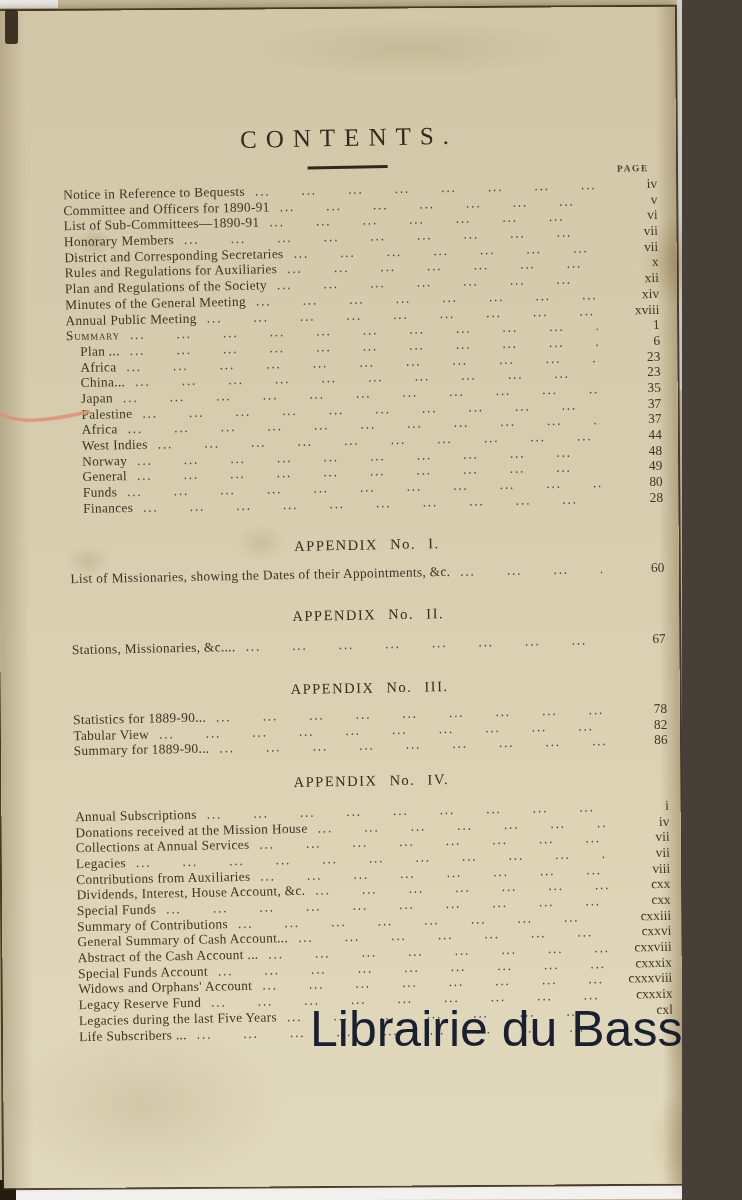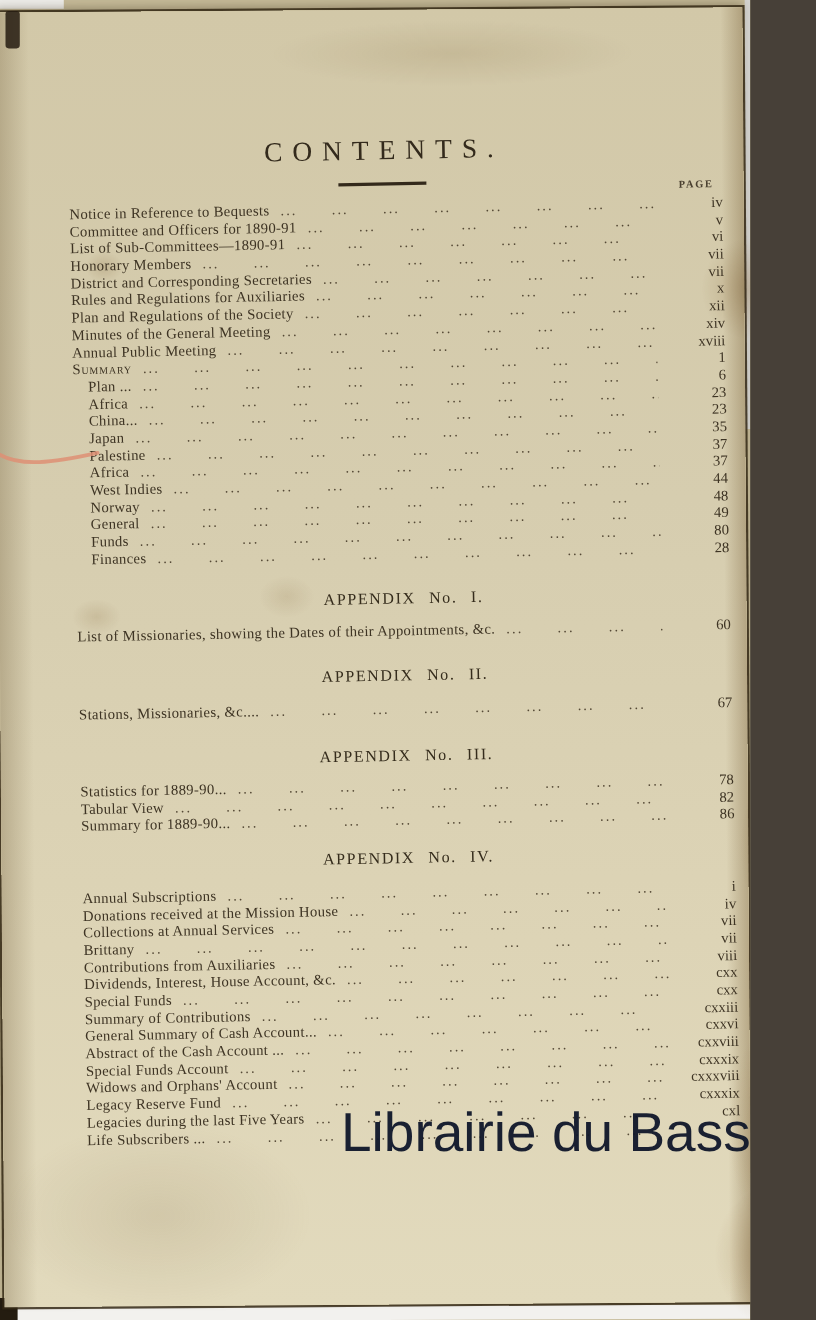--- a/index.html
+++ b/index.html
@@ -260,21 +260,21 @@
             <span class="label">Donations received at the Mission House</span>
             <span class="leader">... ... ... ... ... ... ... ... ... ... ... ... ... ... </span>
             <span class="pagenum">iv</span>
           </div>
         <div class="row">
             <span class="label">Collections at Annual Services</span>
             <span class="leader">... ... ... ... ... ... ... ... ... ... ... ... ... ... </span>
             <span class="pagenum">vii</span>
           </div>
         <div class="row">
-            <span class="label">Brittany</span>
+            <span class="label">Legacies</span>
             <span class="leader">... ... ... ... ... ... ... ... ... ... ... ... ... ... </span>
             <span class="pagenum">vii</span>
           </div>
         <div class="row">
             <span class="label">Contributions from Auxiliaries</span>
             <span class="leader">... ... ... ... ... ... ... ... ... ... ... ... ... ... </span>
             <span class="pagenum">viii</span>
           </div>
         <div class="row">
             <span class="label">Dividends, Interest, House Account, &amp;c.</span>

